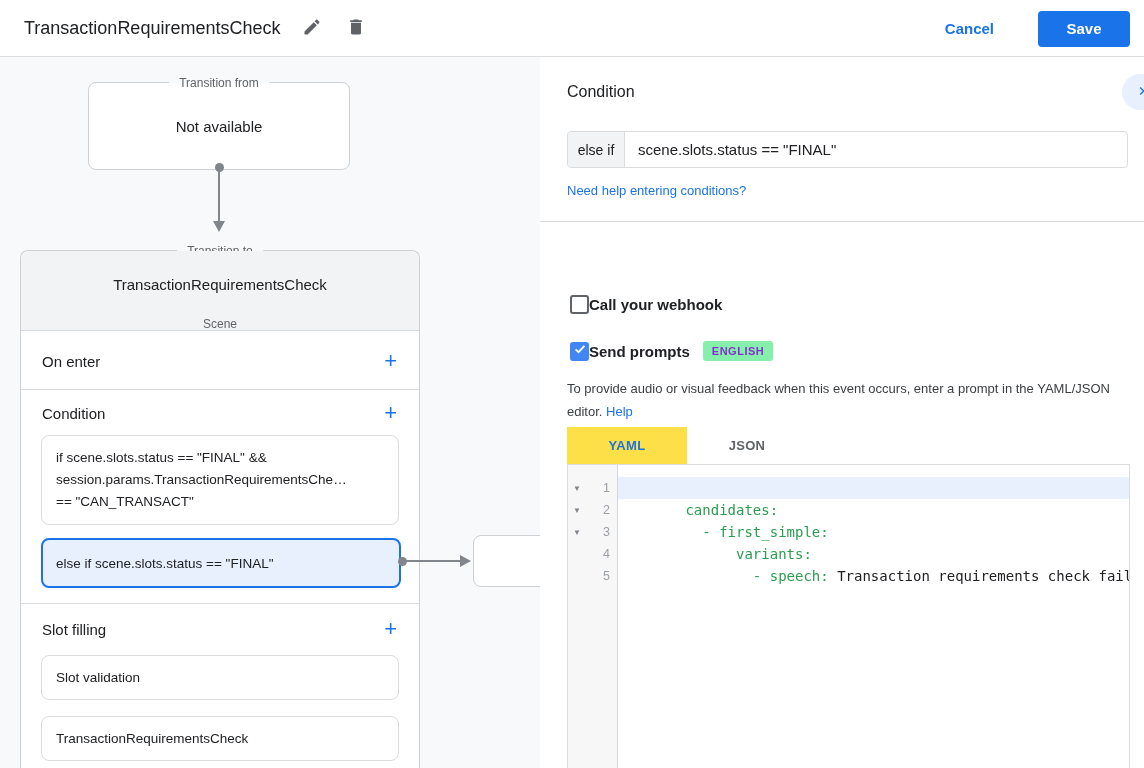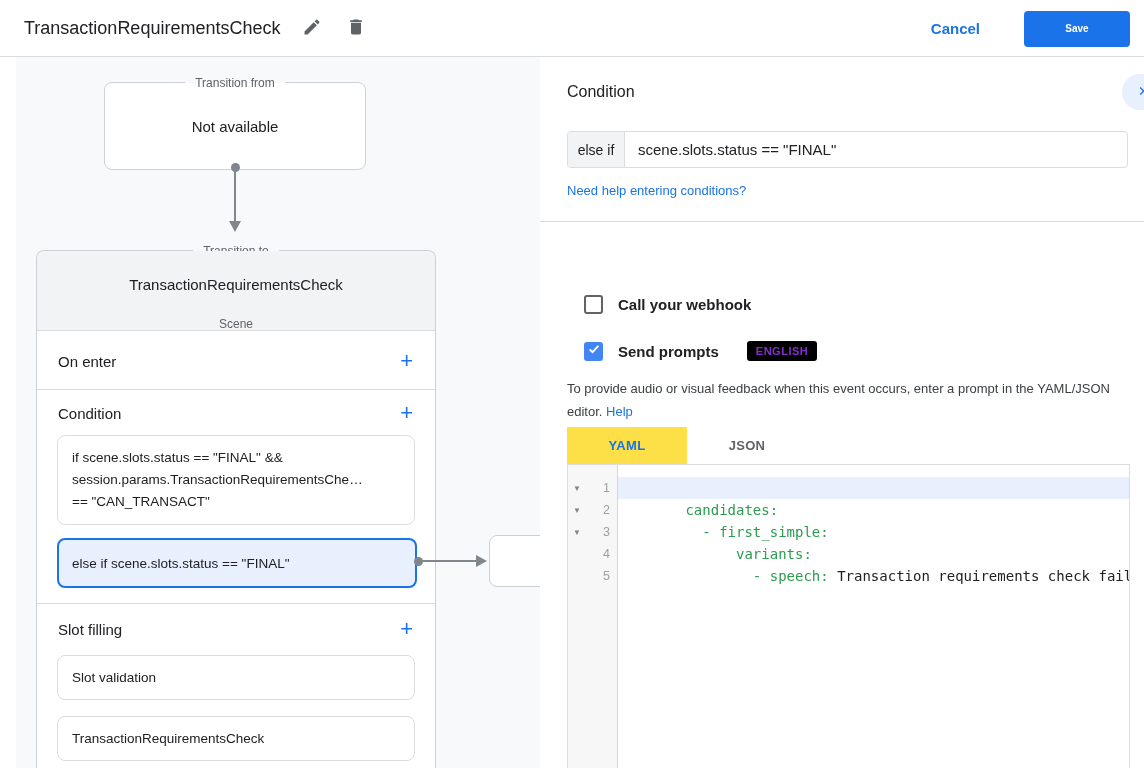--- a/index.html
+++ b/index.html
@@ -9,25 +9,25 @@
   
   .topbar { position:absolute; left:0; top:0; width:1144px; height:57px; background:#fff;
     border-bottom:1px solid #dadce0; display:flex; align-items:center; padding:0 24px; z-index:30; }
   .topbar-title { font-size:18px; color:#202124; }
   .icon-btn { background:none; border:none; cursor:pointer; margin-left:20px; padding:2px;
     display:flex; align-items:center; }
   .icon-btn svg { fill:#5f6368; }
   .topbar-right { position:absolute; right:14px; top:0; height:57px; display:flex; align-items:center; gap:44px; }
   .cancel-btn { background:none; border:none; color:#1a73e8; font-size:15px; font-weight:bold;
     font-family:inherit; cursor:pointer; }
-  .save-btn { background:#1a73e8; color:#fff; border:none; border-radius:4px; width:106px; height:36px;
-    font-size:10px; font-weight:bold; font-family:inherit; cursor:pointer; }
+  .save-btn { background:#1a73e8; color:#fff; border:none; border-radius:4px; width:92px; height:36px;
+    font-size:15px; font-weight:bold; font-family:inherit; cursor:pointer; }
 
   
-  .canvas { position:absolute; left:16px; top:57px; width:540px; height:711px; background:#f8f9fa; overflow:hidden; }
+  .canvas { position:absolute; left:0; top:57px; width:540px; height:711px; background:#f8f9fa; overflow:hidden; }
   .legend { position:absolute; top:-9px; left:50%; transform:translateX(-50%); font-size:12px;
     color:#5f6368; padding:0 10px; white-space:nowrap; line-height:18px; }
   .tfrom { position:absolute; left:88px; top:25px; width:262px; height:88px; background:#fff;
     border:1px solid #cdd1d5; border-radius:8px; }
   .tfrom .legend { background:linear-gradient(#f8f9fa 50%, #ffffff 50%); }
   .tfrom-content { position:absolute; left:0; right:0; top:50%; transform:translateY(-50%);
     text-align:center; font-size:15px; color:#202124; }
 
   .arrow-dot { position:absolute; width:9px; height:9px; border-radius:50%; background:#80868b; }
   .v-line { position:absolute; left:218px; top:110px; width:2px; height:54px; background:#80868b; }
@@ -68,26 +68,26 @@
     border-radius:4px; display:flex; background:#fff; }
   .cond-prefix { width:57px; background:#f1f3f4; border-right:1px solid #dadce0;
     border-radius:3px 0 0 3px; display:flex; align-items:center; justify-content:center;
     font-size:14px; color:#202124; }
   .cond-input { flex:1; border:none; outline:none; padding:0 13px; font-size:15px; color:#202124;
     font-family:inherit; background:transparent; }
   .help-link, .inline-link { color:#1a73e8; font-size:13px; text-decoration:none; cursor:pointer; }
   .help-link { position:absolute; left:27px; top:126px; }
   .panel-divider { position:absolute; left:0; top:164px; width:604px; border-bottom:1px solid #dadce0; }
   .when-heading { position:absolute; left:27px; top:194px; font-size:18px; font-weight:400; color:#202124; }
-  .check-row { position:absolute; left:44px; display:flex; align-items:center; gap:15px; }
+  .check-row { position:absolute; left:30px; display:flex; align-items:center; }
   .checkbox { width:19px; height:19px; border:2px solid #5f6368; border-radius:3px; background:#fff;
     cursor:pointer; flex:none; }
   .checkbox.checked { background:#4285f4; border-color:#4285f4; display:flex; align-items:center; justify-content:center; }
   .check-label { font-size:15px; font-weight:bold; color:#202124; }
-  .lang-badge { margin-left:13px; background:#000000; color:#8430ce; font-size:11px; font-weight:bold;
+  .lang-badge { margin-left:13px; background:#86efac; color:#8430ce; font-size:11px; font-weight:bold;
     letter-spacing:0.5px; padding:4px 9px; border-radius:3px; }
   .panel-desc { position:absolute; left:27px; top:320px; width:566px; font-size:13px;
     line-height:23px; color:#3c4043; }
   .tabs { position:absolute; left:27px; top:370px; display:flex; }
   .tab { width:120px; height:37px; display:flex; align-items:center; justify-content:center;
     font-size:13px; font-weight:bold; letter-spacing:0.3px; color:#5f6368; cursor:pointer; background:#fff; border:none; font-family:inherit; }
   .tab.active { background:#fde047; color:#1a73e8; }
 
   .editor { position:absolute; left:27px; top:407px; width:563px; height:304px;
     border:1px solid #dadce0; border-bottom:none; display:flex; background:#fff; }

